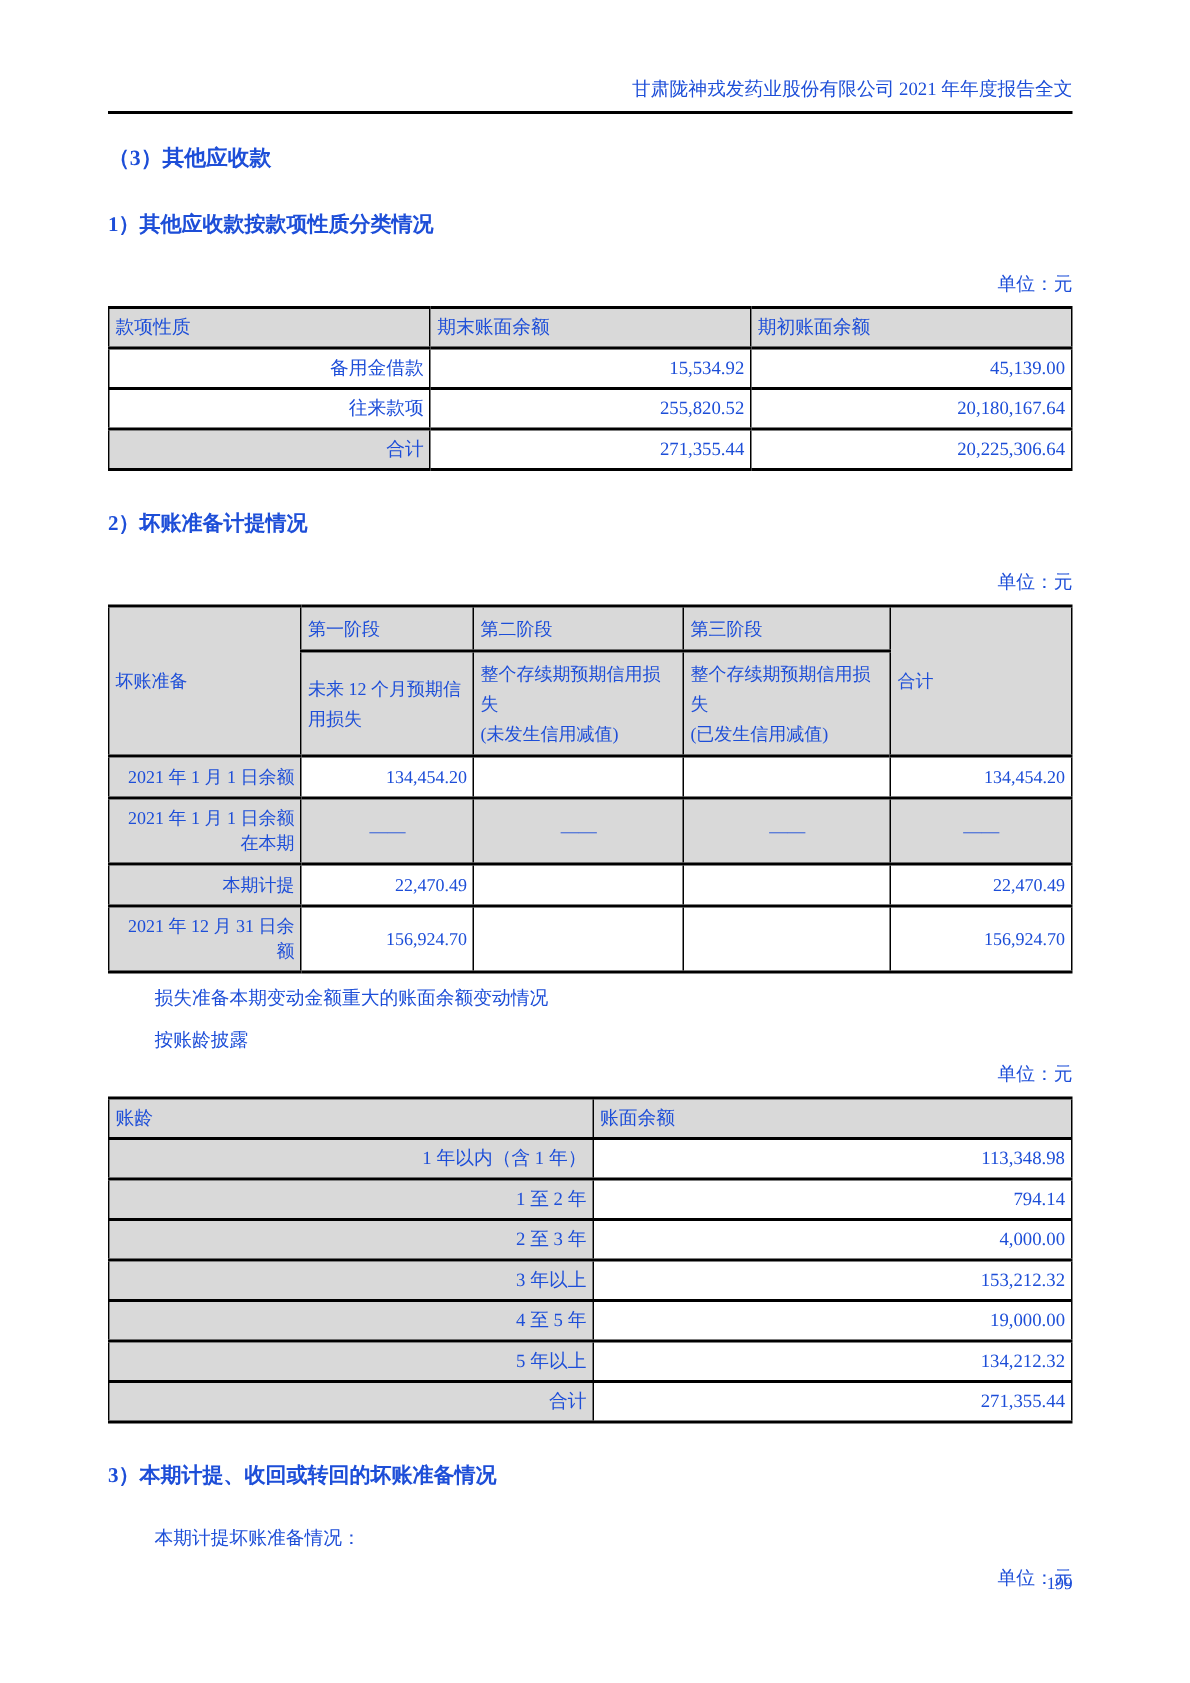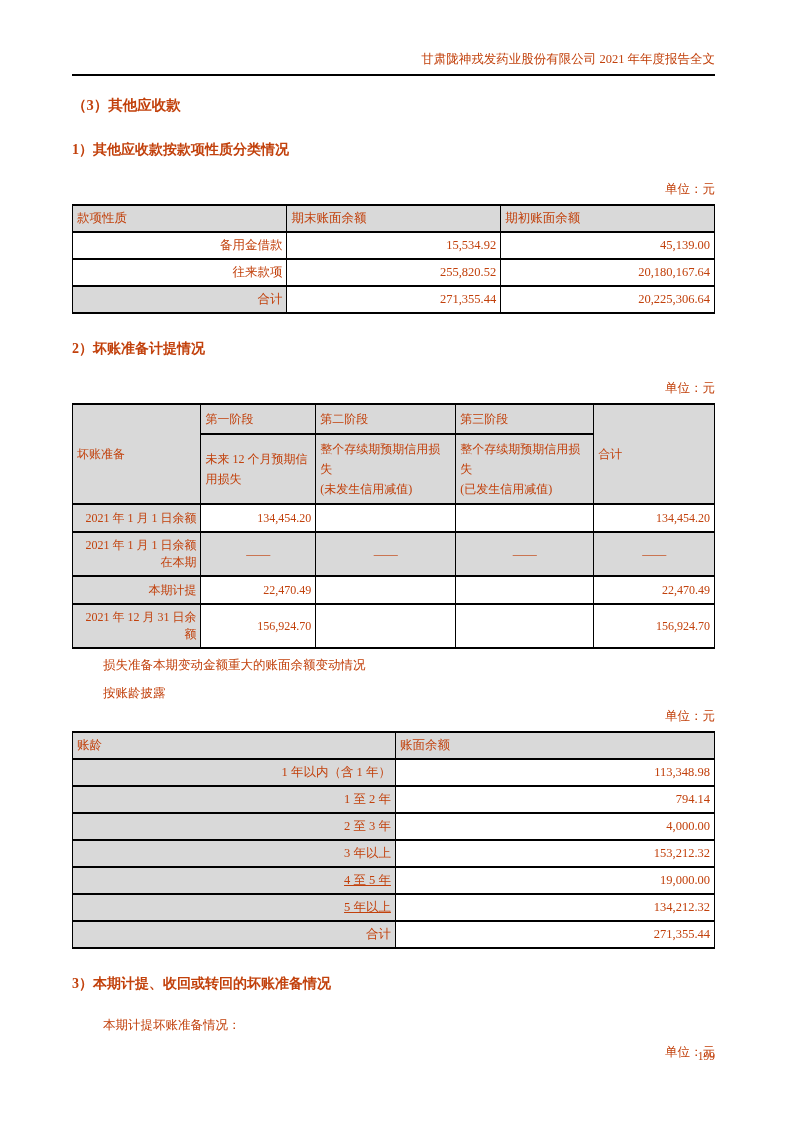--- a/index.html
+++ b/index.html
@@ -5,21 +5,21 @@
   html, body { margin:0; padding:0; background:#ffffff; }
   .page {
     position: relative;
     width: 793px;
     height: 1122px;
     margin: 0 auto;
     background: #ffffff;
     box-sizing: border-box;
     padding: 50px 78px 0 72px;
     font-family: "Liberation Serif", "DejaVu Serif", serif;
-    color: #c2410c;
+    color: #1d4ed8;
     overflow: hidden;
   }
   .doc-header {
     text-align: right;
     font-size: 12.5px;
     line-height: 18px;
     padding-bottom: 6px;
     border-bottom: 2px solid #000;
   }
   .h1 { font-weight: bold; font-size: 14.5px; margin-top: 20px; }
@@ -47,21 +47,21 @@
   }
   th {
     background: #d9d9d9;
     font-weight: normal;
     text-align: left;
   }
   td.name   { text-align: right; }
   td.num    { text-align: right; }
   td.center { text-align: center; }
   .gray     { background: #d9d9d9; }
-  .indent   { padding-left: 8px; text-decoration: underline; }
+  .indent   { padding-left: 8px; }
 
   .t2 { font-size: 12px; }
   .t2 th { line-height: 20px; }
   .t2 td { height: 28px; margin-left: 41px; }
   .t2 td.tall { height: 44px; }
 
   .applicable { font-size: 12.5px; margin-top: 9px; }
   .applicable span { margin-right: 7px; }
   .applicable .box-glyph { font-size: 10px; position: relative; top: -1px; }
 

